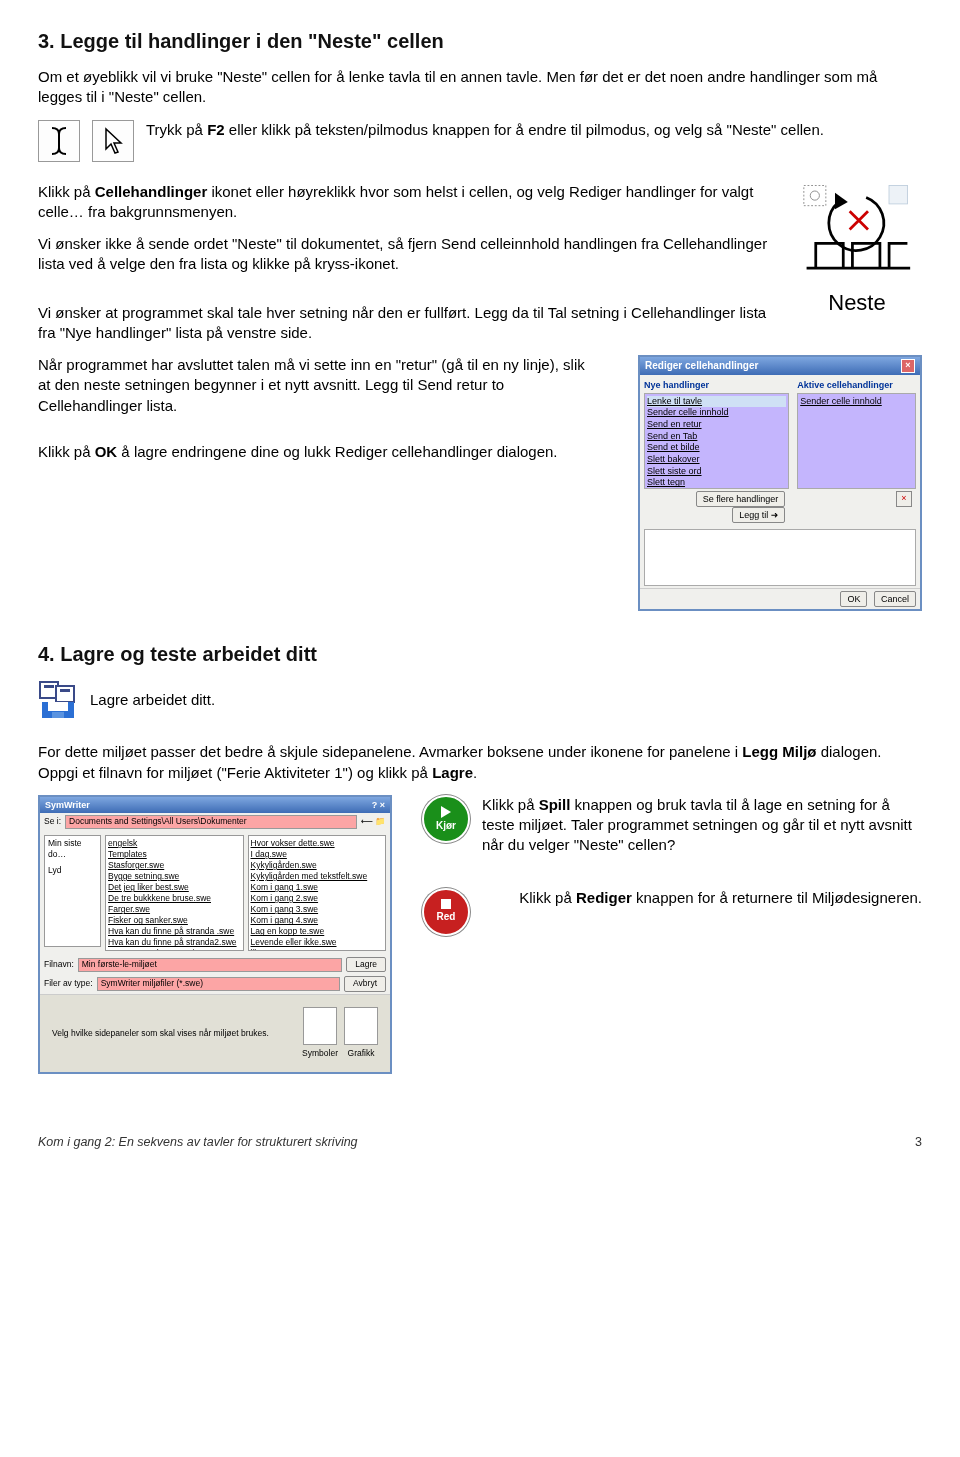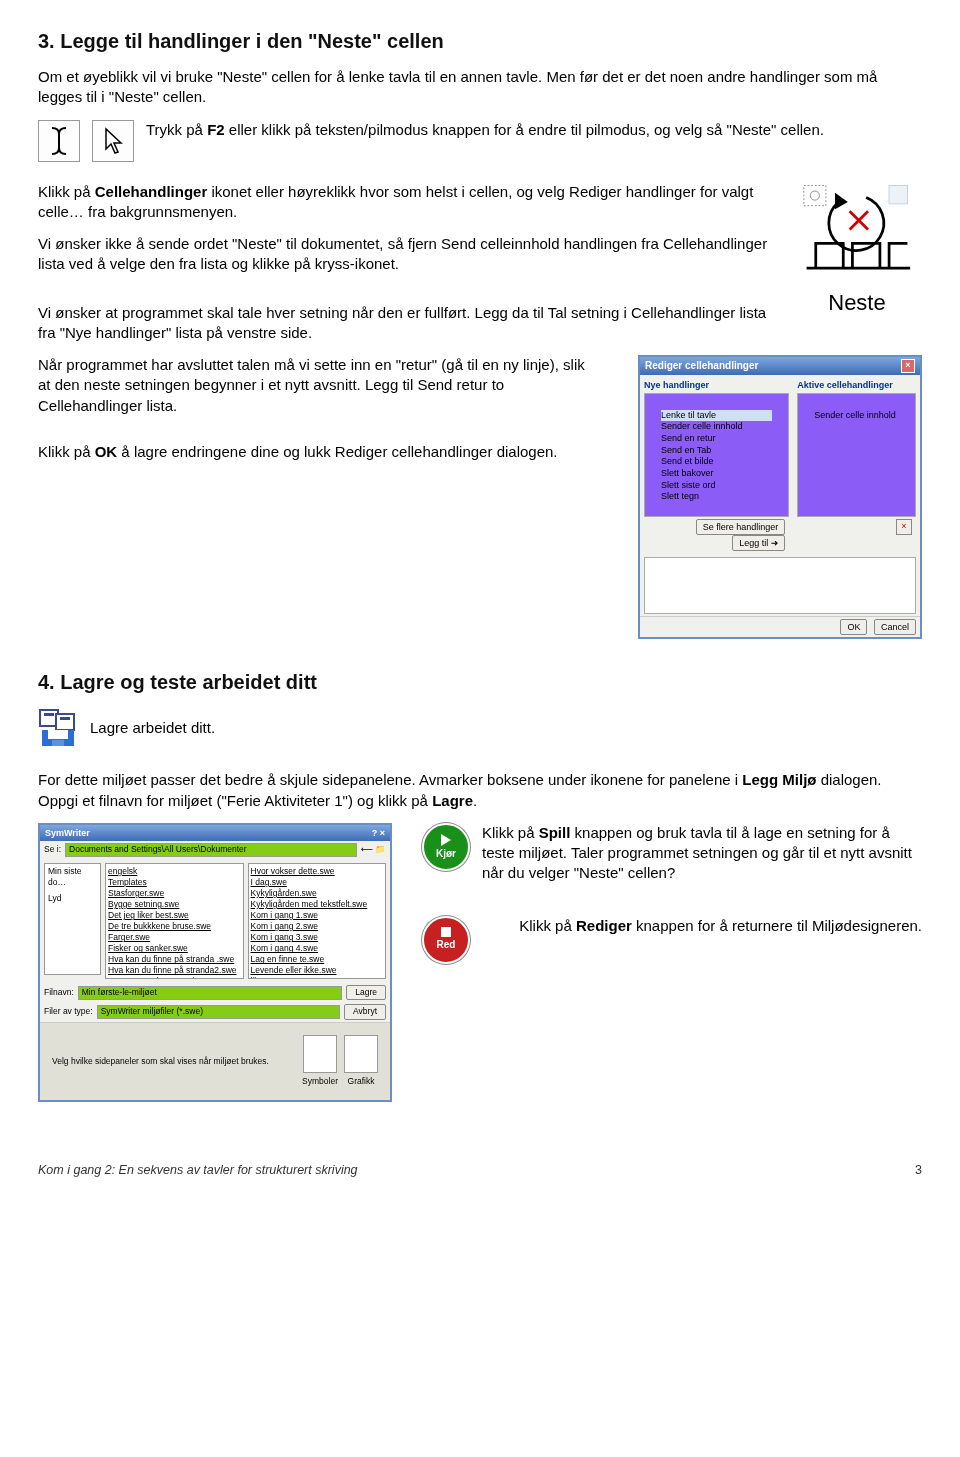--- a/index.html
+++ b/index.html
@@ -46,21 +46,21 @@
     font-size: 9px;
     font-family: Tahoma, sans-serif;
   }
   .dlg-title {
     background: linear-gradient(#7ea7e0,#3e6cb5);
     color:#fff; padding:2px 5px; font-weight:bold; font-size:10px;
   }
   .dlg-body { display:flex; }
   .dlg-panel { padding:4px; flex:1; }
   .dlg-panel-title { color:#003399; font-weight:bold; margin-bottom:2px;}
-  .dlg-list { border:1px solid #aaa; background:#8b5cf6; height:90px; padding:16px; overflow:hidden;}
+  .dlg-list { border:1px solid #aaa; background:#c4b5fd; height:90px; padding:2px; overflow:hidden;text-decoration:underline;}
   .dlg-list div { white-space:nowrap; line-height:1.3;}
   .dlg-list .sel { background:#cfe0f5; }
   .dlg-btns { text-align:right; padding:2px 4px;}
   .dlg-btns span, .dlg-footer span {
     display:inline-block; border:1px solid #888; background:#efeee9;
     padding:1px 6px; margin-left:4px; border-radius:2px; font-size:9px;
   }
   .dlg-lower { border:1px solid #aaa; background:#fff; height:55px; margin:0 4px 2px 4px;}
   .dlg-footer { text-align:right; padding:2px 4px; border-top:1px solid #ccc;}
   .save-icon { width:40px; height:40px; }
@@ -68,21 +68,21 @@
   .filedlg-mock {
     width: 350px;
     border: 2px solid #6b8fc2;
     background:#f0f0ed;
     font-size:8.5px;
     font-family:Tahoma,sans-serif;
   }
   .filedlg-title { background:linear-gradient(#7ea7e0,#3e6cb5); color:#fff; padding:2px 5px; font-size:9px; font-weight:bold; display:flex; justify-content:space-between;}
   .filedlg-row { display:flex; align-items:center; padding:2px 4px; gap:4px;}
   .filedlg-row label { white-space:nowrap;}
-  .filedlg-field { flex:1; border:1px solid #999; background:#84cc16; height:12px; padding:0 3px;}
+  .filedlg-field { flex:1; border:1px solid #999; background:#fca5a5; height:12px; padding:0 3px;}
   .filedlg-body { display:flex; padding:4px; gap:4px;}
   .filedlg-side { width:55px; border:1px solid #999; background:#fff; height:110px;}
   .filedlg-side div { padding:2px 3px; }
   .filedlg-main { display:flex; flex:1; gap:4px;}
   .filedlg-col { flex:1; border:1px solid #999; background:#fff; height:110px; padding:2px; overflow:hidden;text-decoration:underline;}
   .filedlg-col div { white-space:nowrap; line-height:1.3;}
   .filedlg-btn { border:1px solid #888; background:#efeee9; padding:1px 8px; border-radius:2px;}
   .filedlg-bottom { border-top:1px solid #ccc; padding:12px; display:flex; align-items:center; gap:6px; background:#e1e0d6;}
   .panel-sq { width:32px; height:36px; border:1px solid #999; background:#fff; display:inline-block;}
   .circ-btn {
@@ -263,21 +263,21 @@
         </div>
         <div class="filedlg-col">
           <div>Hvor vokser dette.swe</div>
           <div>I dag.swe</div>
           <div>Kykyligården.swe</div>
           <div>Kykyligården med tekstfelt.swe</div>
           <div>Kom i gang 1.swe</div>
           <div>Kom i gang 2.swe</div>
           <div>Kom i gang 3.swe</div>
           <div>Kom i gang 4.swe</div>
-          <div>Lag en finne te.swe</div>
+          <div>Lag en kopp te.swe</div>
           <div>Levende eller ikke.swe</div>
           <div>liker_test.swe</div>
         </div>
       </div>
     </div>
     <div class="filedlg-row">
       <label>Filnavn:</label>
       <div class="filedlg-field">Min første-le-miljøet</div>
       <span class="filedlg-btn">Lagre</span>
     </div>

